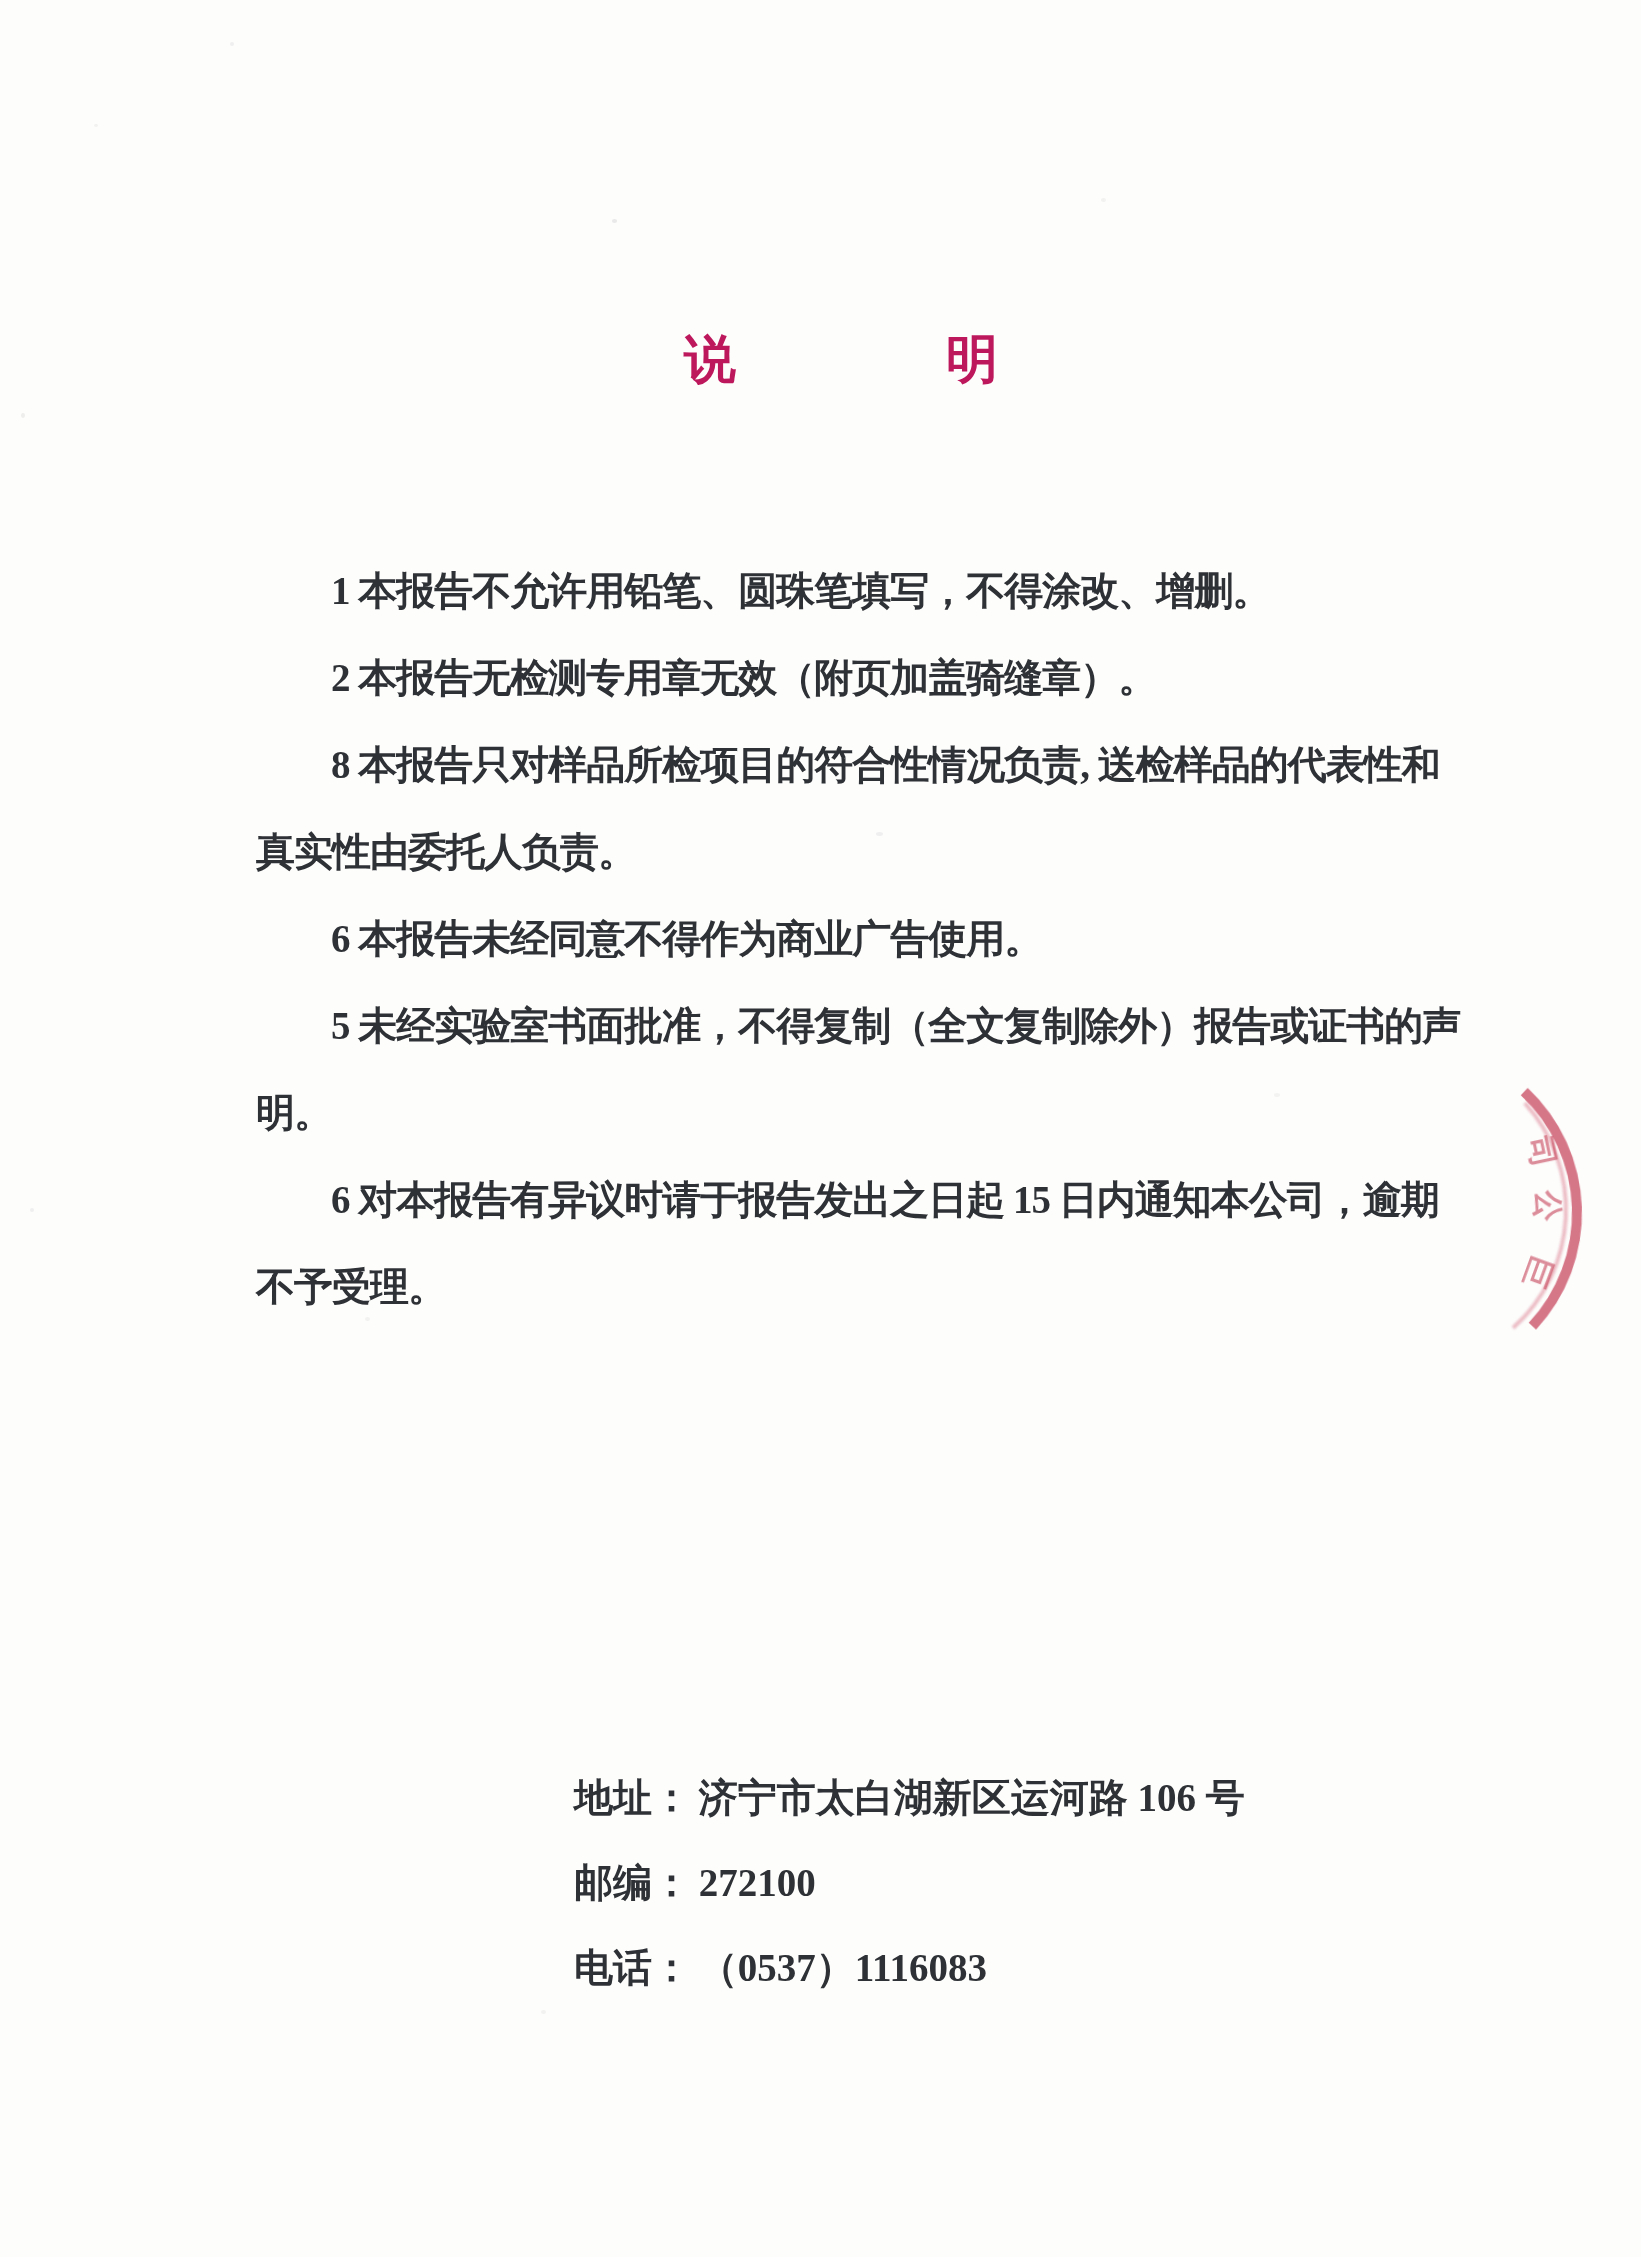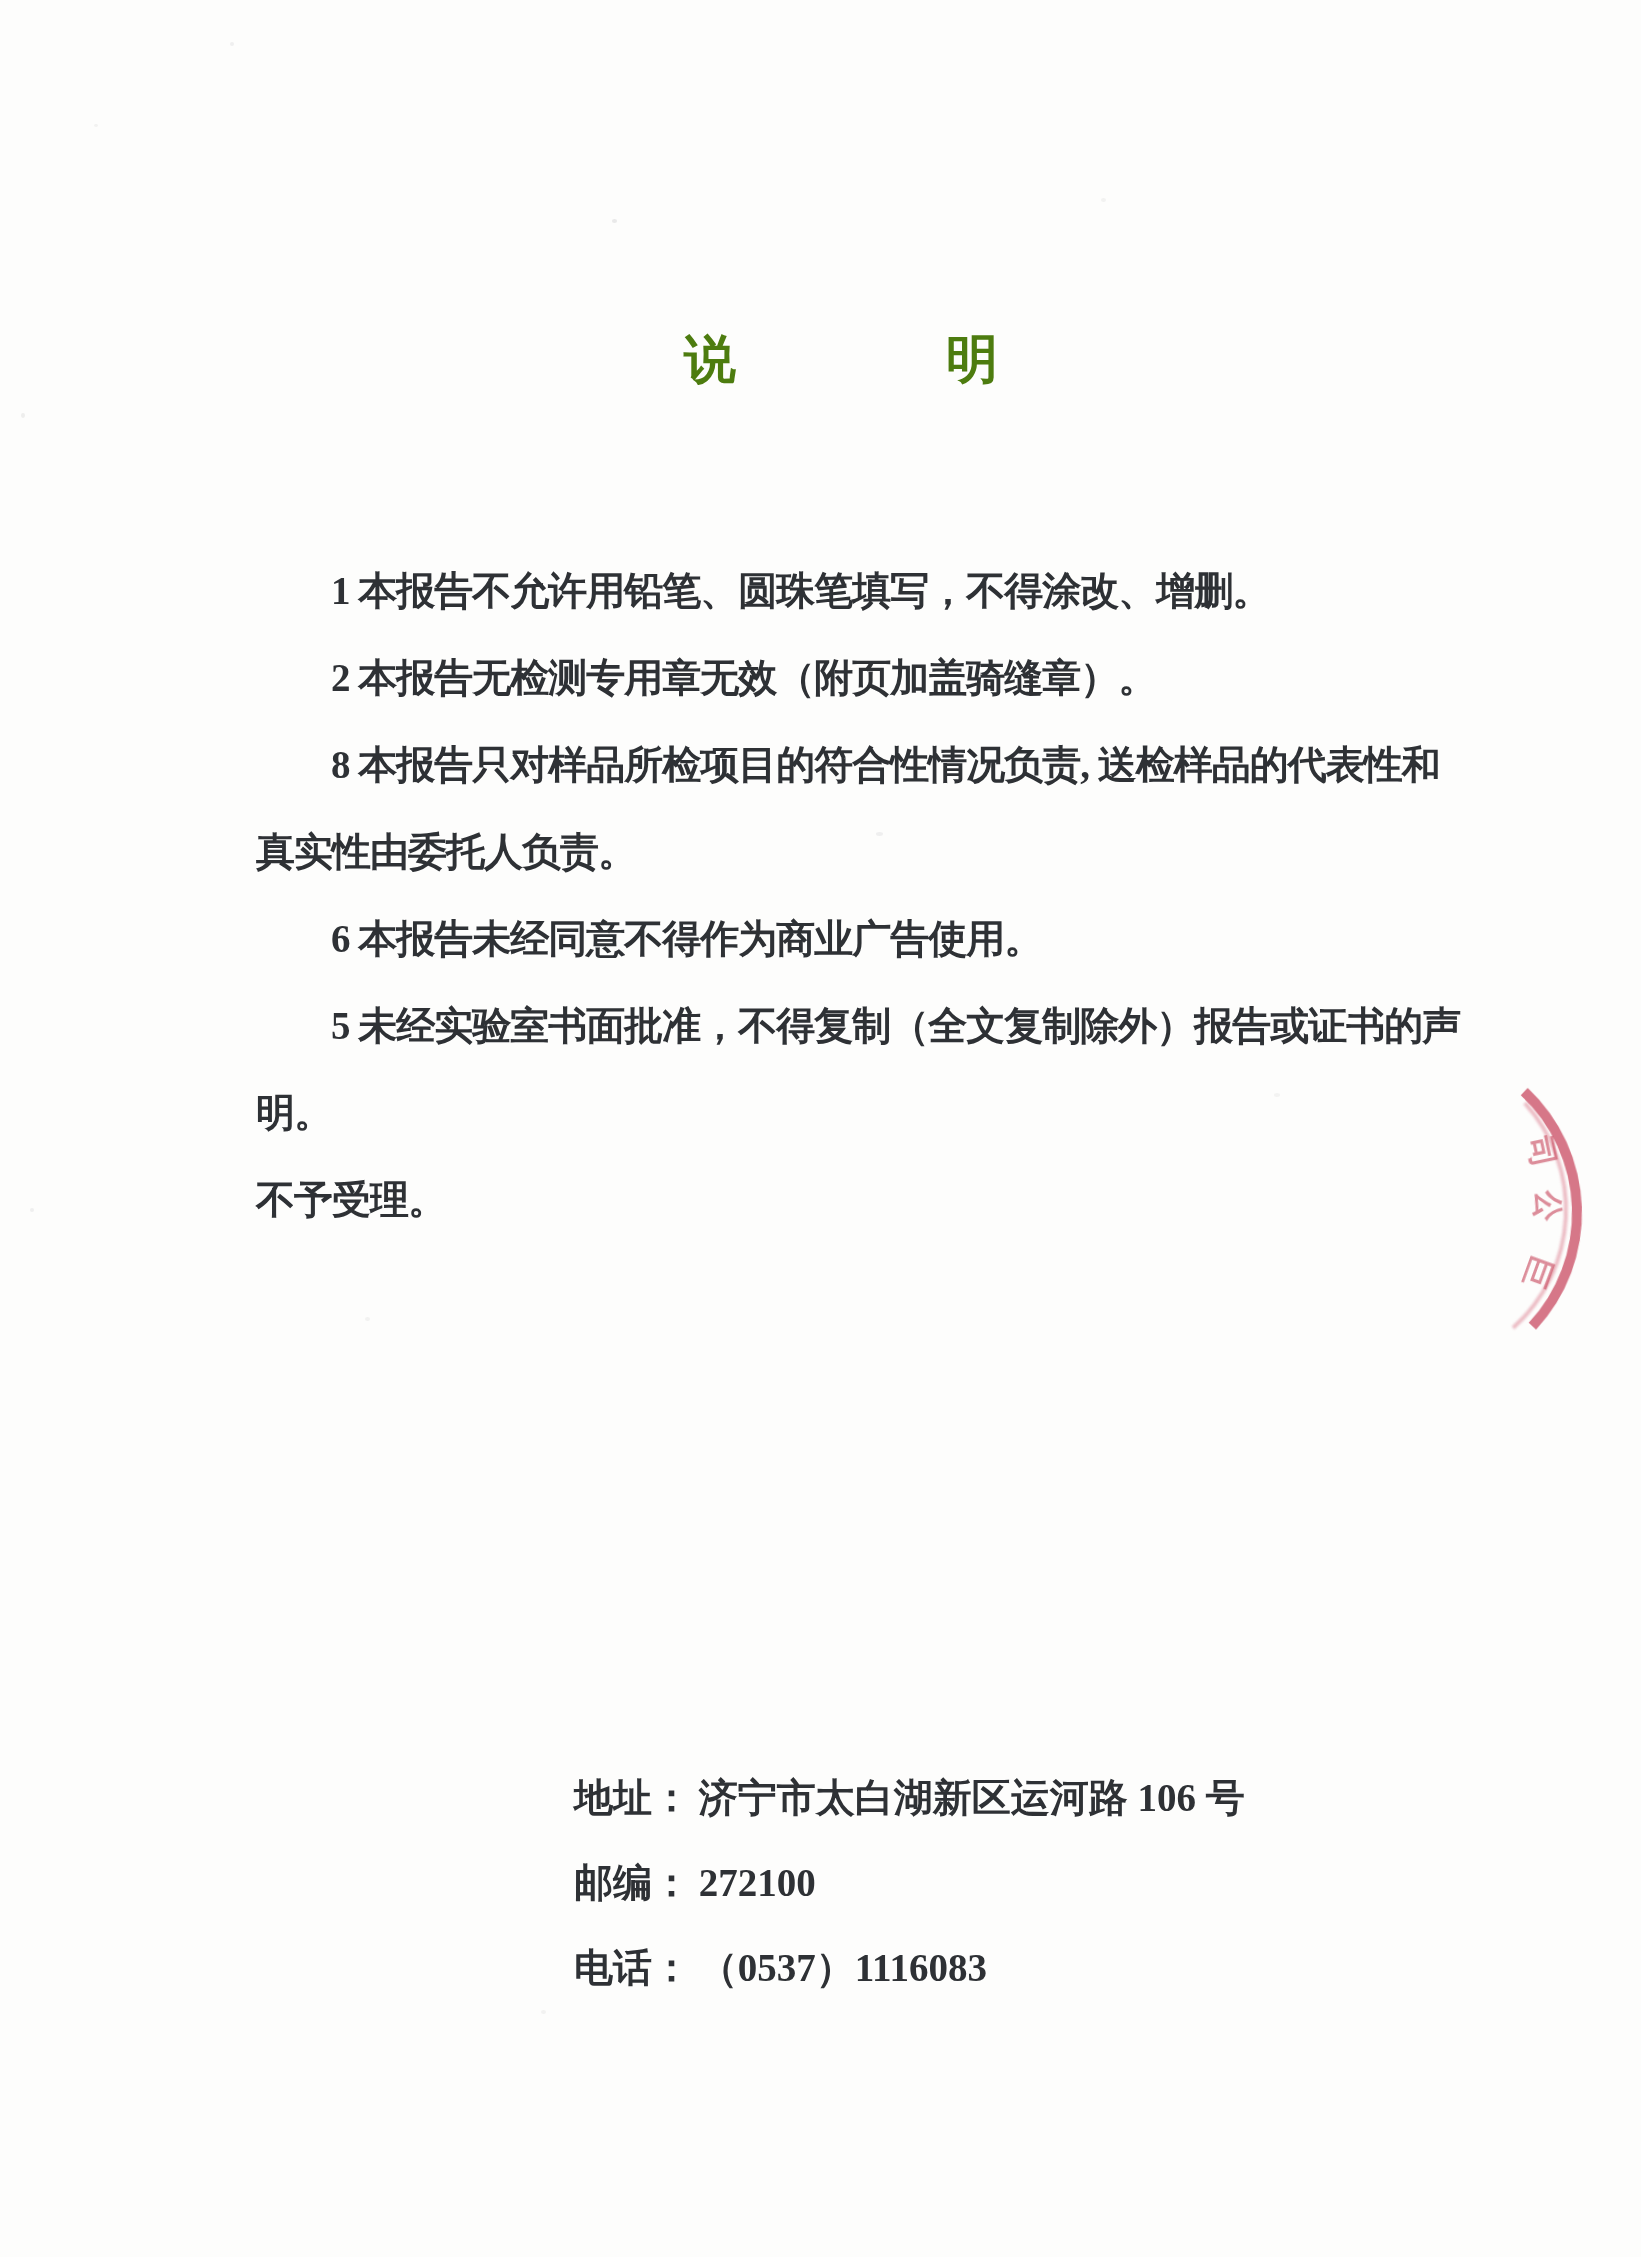--- a/index.html
+++ b/index.html
@@ -10,21 +10,21 @@
     background:#fdfdfc;
     overflow:hidden;
     font-family:"Liberation Serif","DejaVu Serif",serif;
     color:#2e3135;
   }
   
   .doc-title{
     position:absolute;left:684px;top:290px;
     font-size:52px;font-weight:700;
     letter-spacing:210px;white-space:nowrap;
-    color:#4d7c0f;
+    color:#be185d;
   }
   
   .notes{
     position:absolute;left:256px;top:547px;width:1246px;
     font-size:39px;font-weight:600;letter-spacing:-1px;
   }
   .note-line{
     line-height:87px;white-space:nowrap;
   }
   .note-line.first{text-indent:75px;}
@@ -89,20 +89,21 @@
   <h1 class="doc-title">说明</h1>
 
   <div class="notes">
     <div class="note-line first">1  本报告不允许用铅笔、圆珠笔填写，不得涂改、增删。</div>
     <div class="note-line first">2  本报告无检测专用章无效（附页加盖骑缝章）。</div>
     <div class="note-line first">8  本报告只对样品所检项目的符合性情况负责, 送检样品的代表性和</div>
     <div class="note-line">真实性由委托人负责。</div>
     <div class="note-line first">6  本报告未经同意不得作为商业广告使用。</div>
     <div class="note-line first">5  未经实验室书面批准，不得复制（全文复制除外）报告或证书的声</div>
     <div class="note-line">明。</div>
+    <div class="note-line first">6  对本报告有异议时请于报告发出之日起 15 日内通知本公司，逾期</div>
     <div class="note-line">不予受理。</div>
   </div>
 
   <div class="contact">
     <div class="contact-line">
       <span class="label">地址：</span><span class="value">济宁市太白湖新区运河路 106 号</span>
     </div>
     <div class="contact-line">
       <span class="label">邮编：</span><span class="value">272100</span>
     </div>

